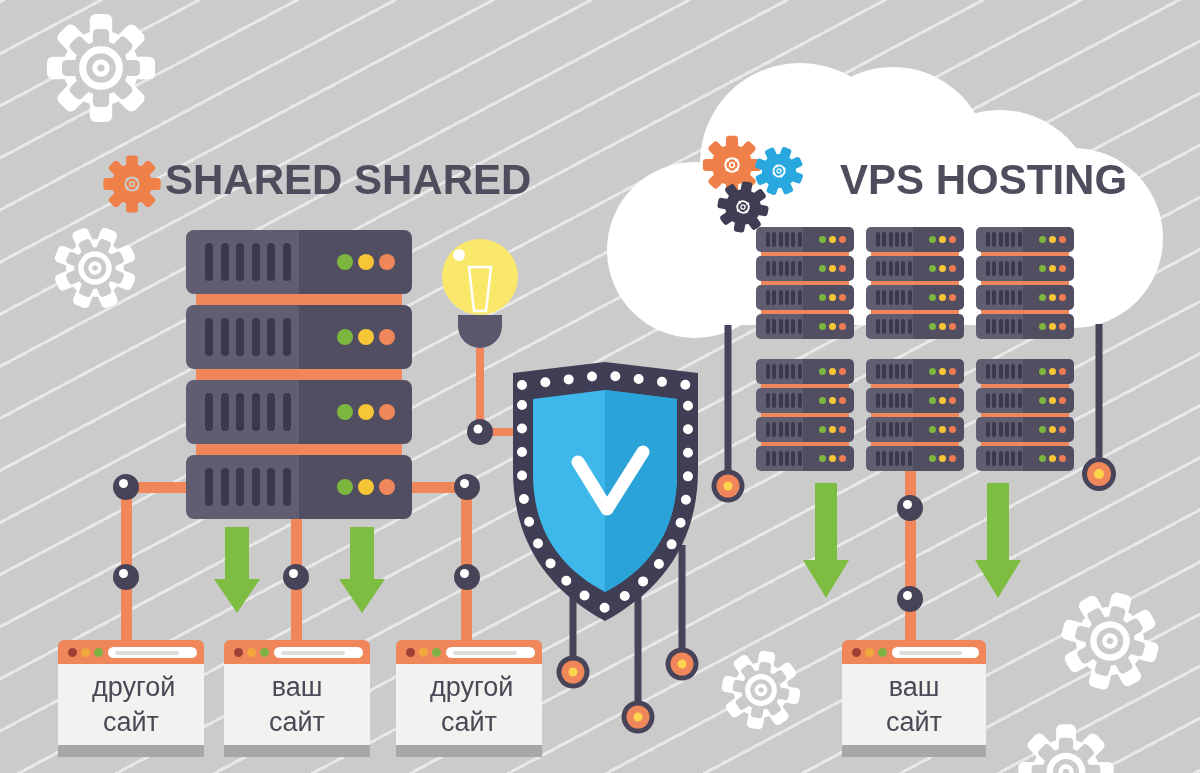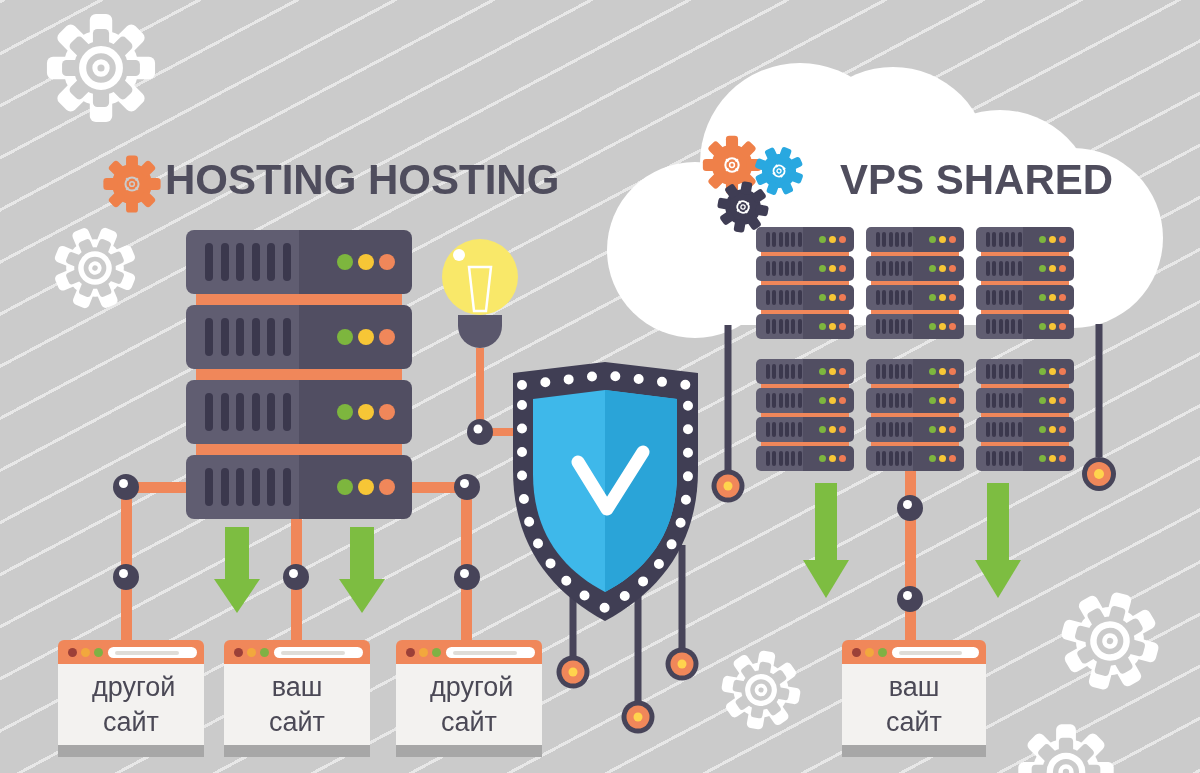--- a/index.html
+++ b/index.html
@@ -169,22 +169,22 @@
           <circle cx="728" cy="486" r="4.5" fill="var(--node_center_yellow)"></circle>
         </g>
       <g>
           <circle cx="1099" cy="474" r="17" fill="var(--node_dark)"></circle>
           <circle cx="1099" cy="474" r="12" fill="var(--accent_orange)"></circle>
           <circle cx="1099" cy="474" r="5" fill="var(--node_center_yellow)"></circle>
         </g>
     </g>
   </svg>
 
-  <div class="title" style="left:165px;top:160px">HOSTING HOSTING</div>
-  <div class="title" style="left:840px;top:160px">VPS SHARED</div>
+  <div class="title" style="left:165px;top:160px">SHARED SHARED</div>
+  <div class="title" style="left:840px;top:160px">VPS HOSTING</div>
 
   <div class="oline" style="left:120px;top:482px;width:66px;height:11px"></div>
   <div class="oline" style="left:121px;top:487px;width:11px;height:158px"></div>
   <div class="oline" style="left:291px;top:519px;width:11px;height:126px"></div>
   <div class="oline" style="left:412px;top:482px;width:60px;height:11px"></div>
   <div class="oline" style="left:461px;top:487px;width:11px;height:158px"></div>
 
   <div class="oline" style="left:905px;top:471px;width:11px;height:174px"></div>
 
   <div class="node" style="left:113px;top:474px"></div>

